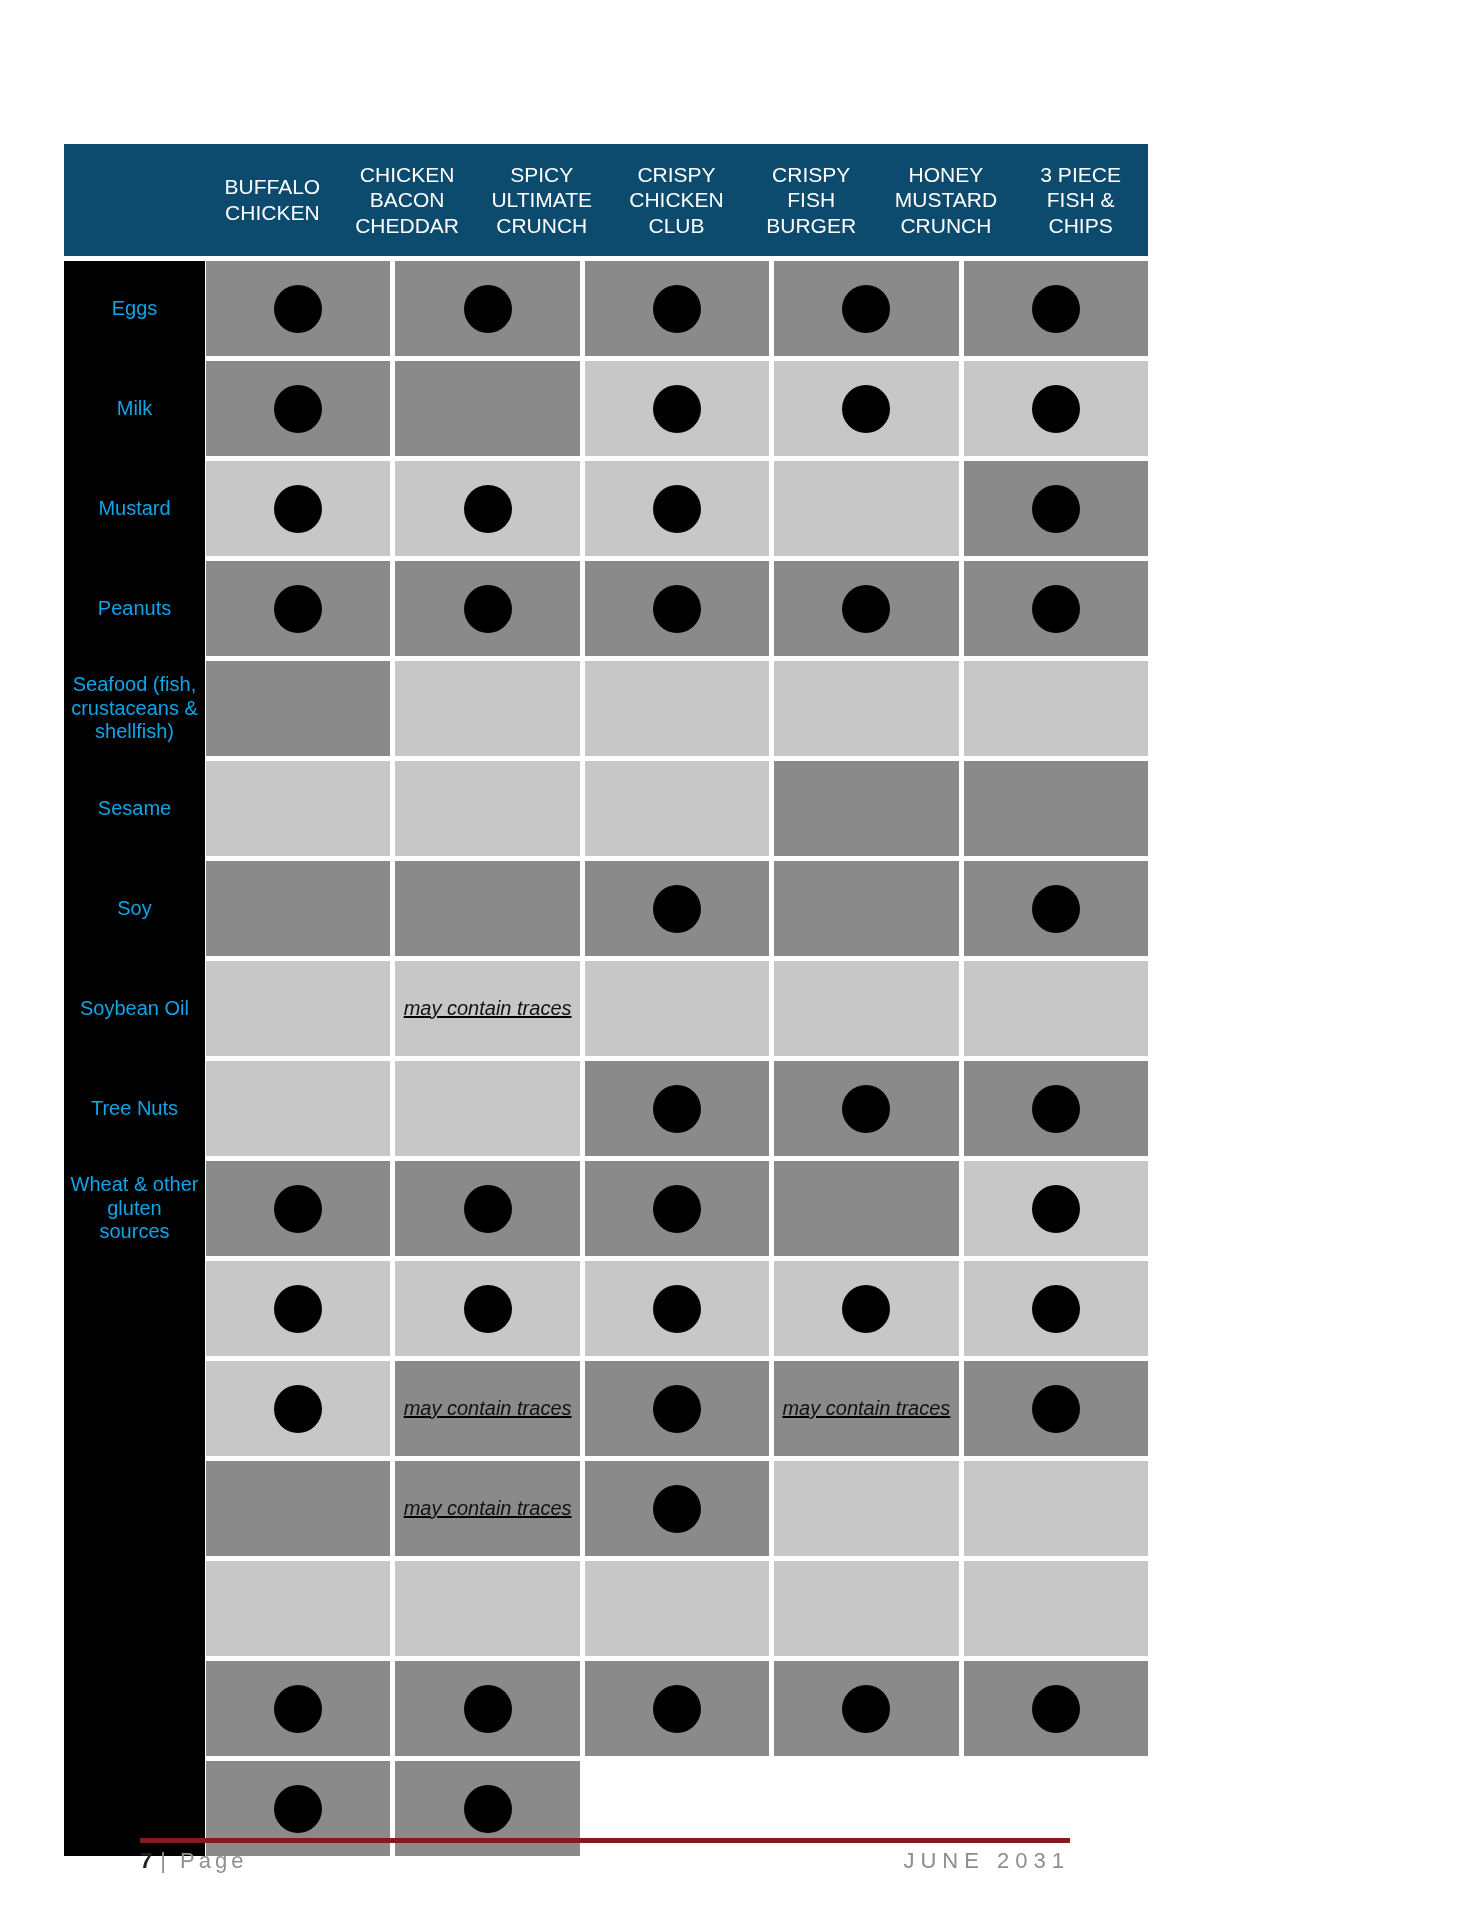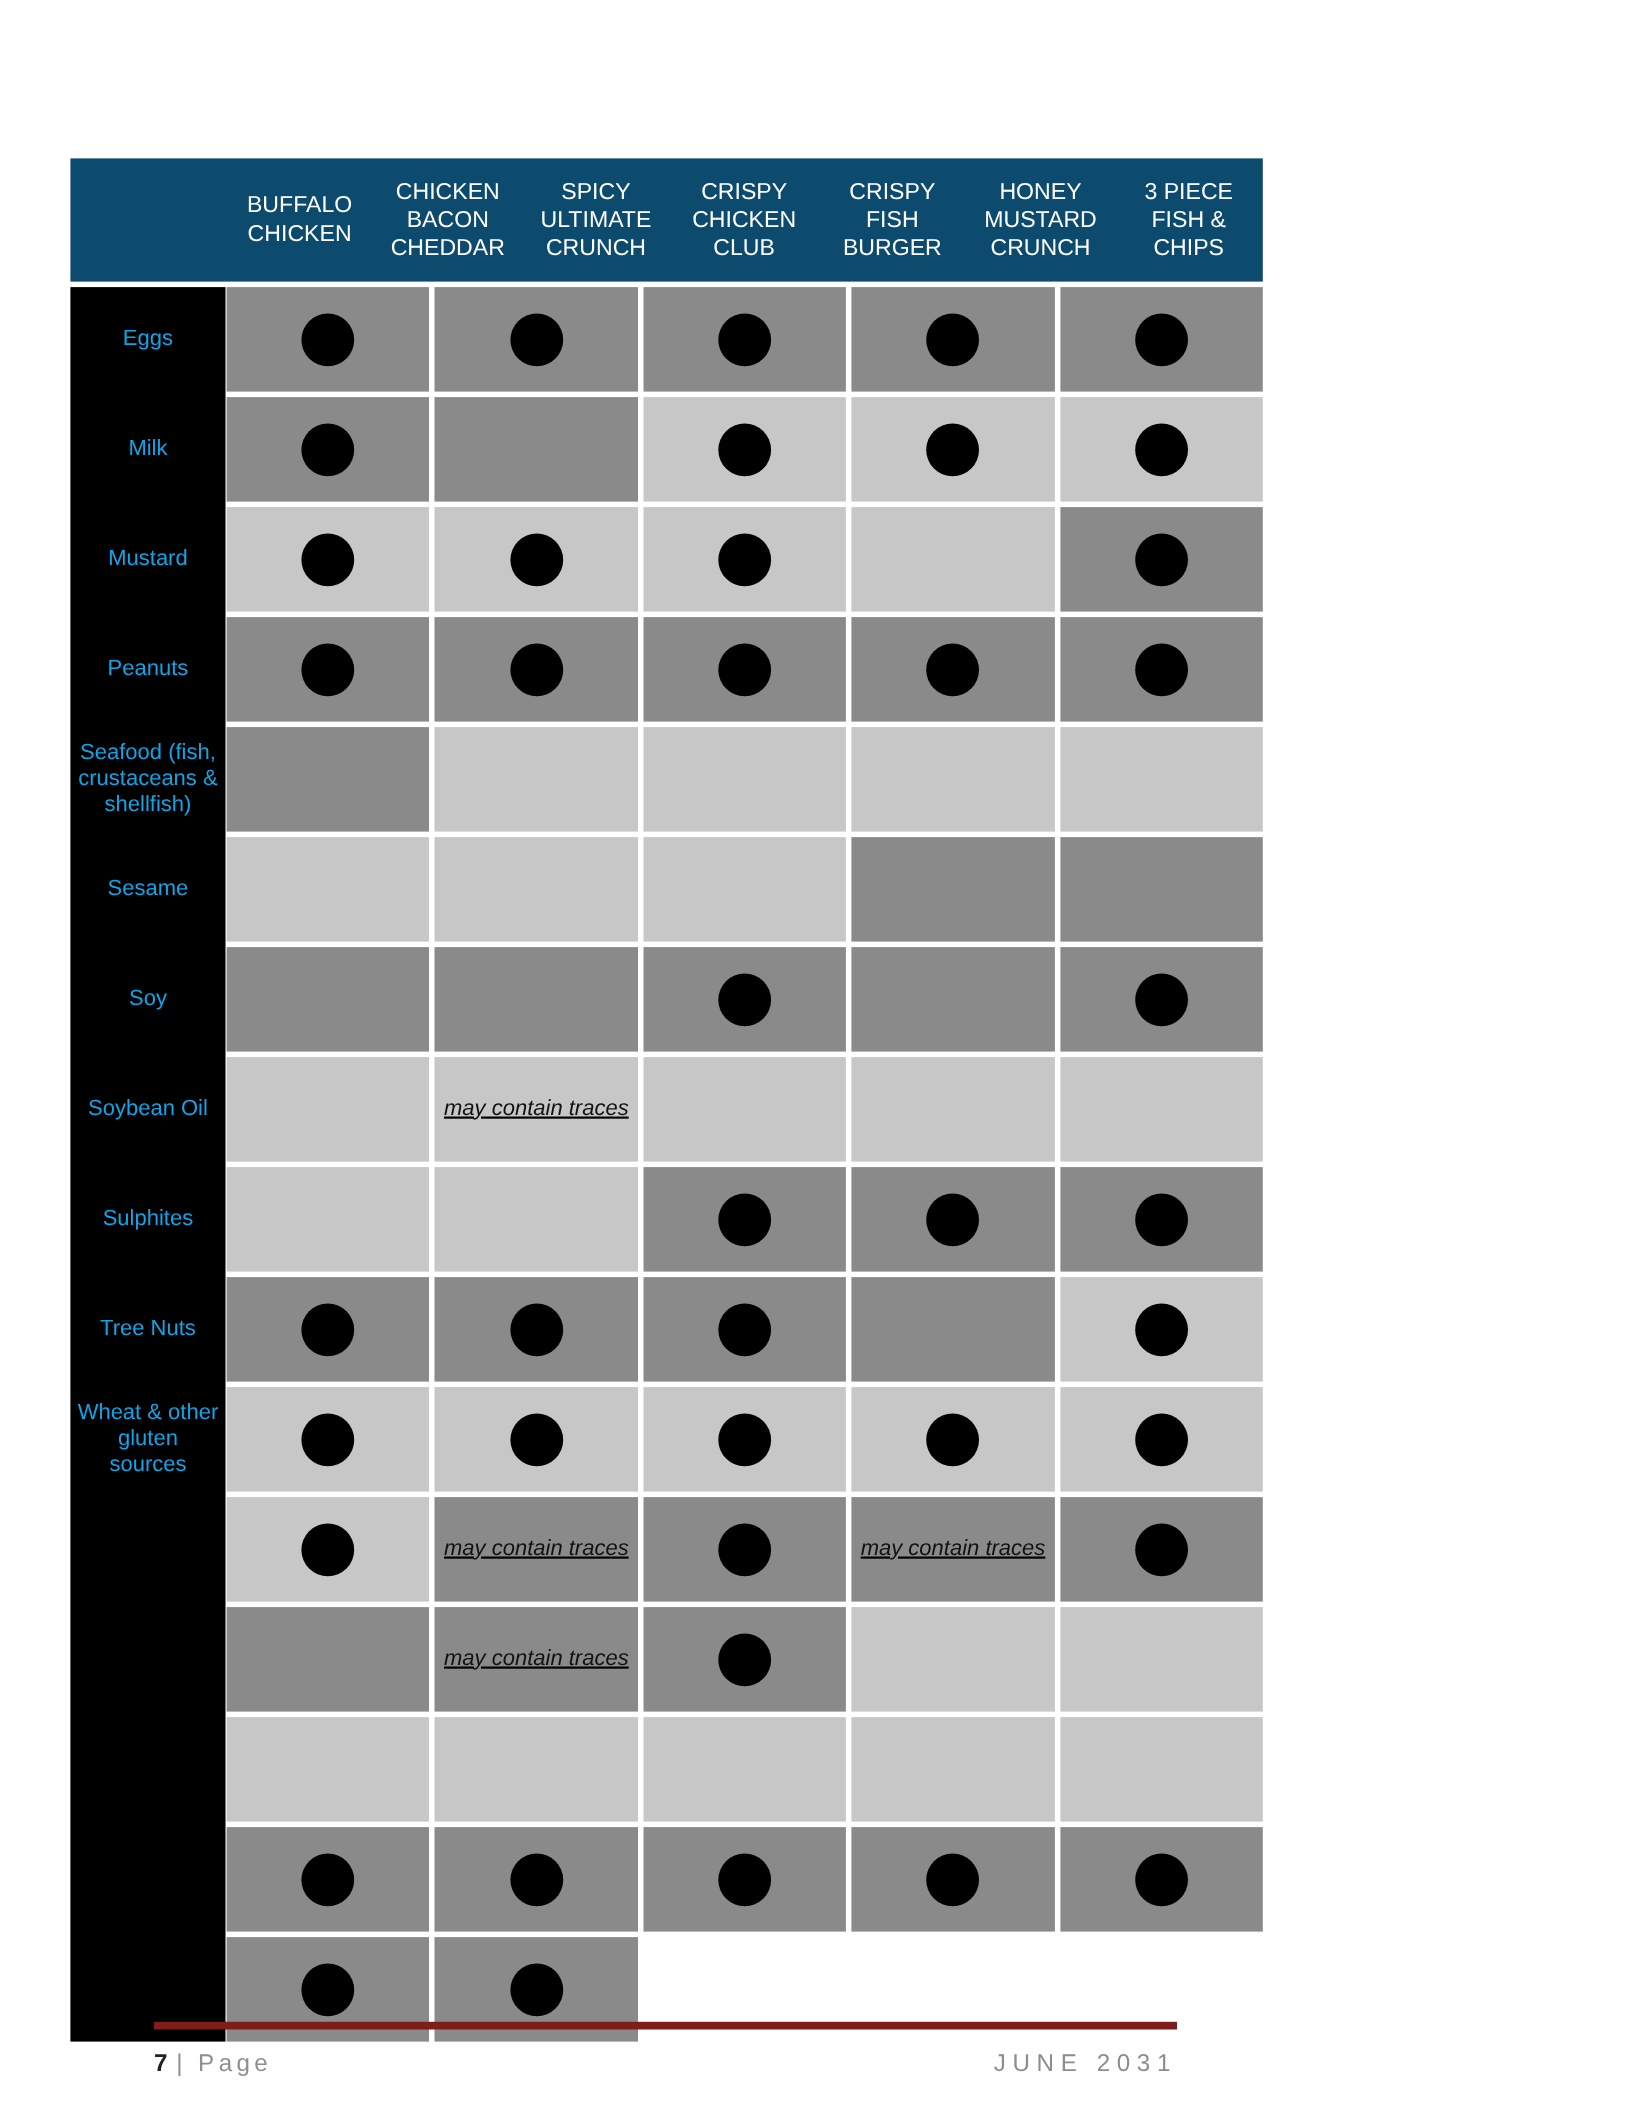--- a/index.html
+++ b/index.html
@@ -99,22 +99,22 @@
     color: #111111;
     padding: 0 8px;
   }
 
   
   .footer {
     position: absolute;
     left: 140px;
     top: 1838px;
     width: 930px;
-    border-top: 7px solid #7f1d1d;
-    padding-top: 18px;
+    border-top: 5px solid #7f1d1d;
+    padding-top: 5px;
     display: flex;
     justify-content: space-between;
     align-items: baseline;
     font-size: 22px;
   }
   .page-num {
     font-weight: bold;
     color: #222222;
     letter-spacing: 2px;
   }
@@ -148,21 +148,20 @@
     <div class="table-body">
       <div class="label-col">
           <div class="label-cell">Eggs</div>
           <div class="label-cell">Milk</div>
           <div class="label-cell">Mustard</div>
           <div class="label-cell">Peanuts</div>
           <div class="label-cell">Seafood (fish, crustaceans &amp; shellfish)</div>
           <div class="label-cell">Sesame</div>
           <div class="label-cell">Soy</div>
           <div class="label-cell">Soybean Oil</div>
-          <div class="label-cell">Sulphites</div>
           <div class="label-cell">Tree Nuts</div>
           <div class="label-cell">Wheat &amp; other gluten sources</div>
         </div>
       <div class="data-grid">
           <div class="data-cell dark">
             <span class="dot"></span>
           </div>
           <div class="data-cell dark">
             <span class="dot"></span>
           </div>

